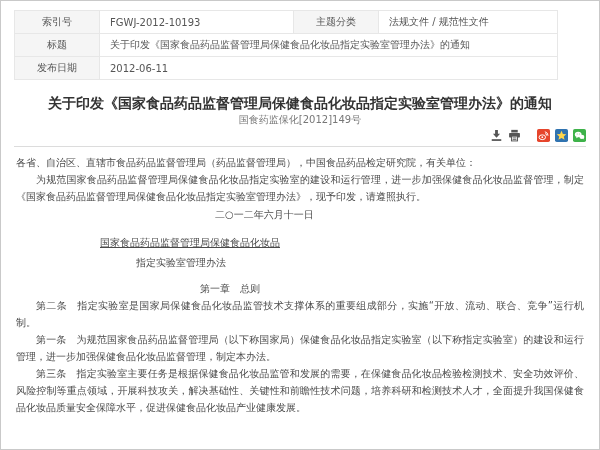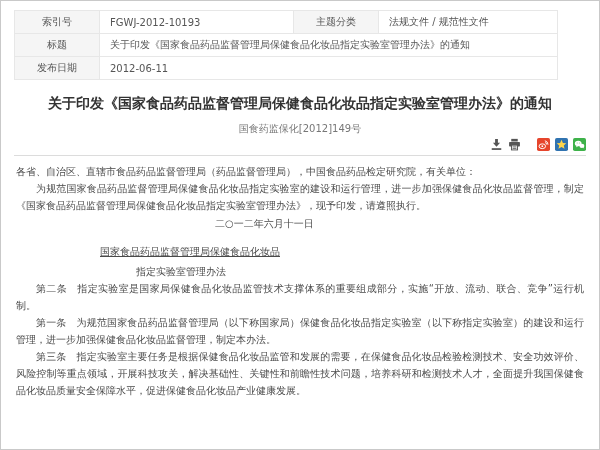--- a/index.html
+++ b/index.html
@@ -32,21 +32,20 @@
   td.lbl { background: #f5f5f5; text-align: center; color: #666; padding: 0 4px; }
   
   .doc-title {
     margin-top: 15px;
     text-align: center;
     font-size: 14px;
     font-weight: bold;
     color: #333;
   }
   .doc-number {
-    margin-top: 9px;
     text-align: center;
     font-size: 10px;
     color: #777;
   }
   
   .toolbar {
     margin: 2px 13px 0 13px;
     padding-bottom: 5px;
     border-bottom: 1px solid #dcdcdc;
     display: flex;
@@ -157,18 +156,19 @@
     </span>
   </div>
 
 
   <div class="doc-body">
     <div>各省、自治区、直辖市食品药品监督管理局（药品监督管理局），中国食品药品检定研究院，有关单位：</div>
     <div class="indent">为规范国家食品药品监督管理局保健食品化妆品指定实验室的建设和运行管理，进一步加强保健食品化妆品监督管理，制定《国家食品药品监督管理局保健食品化妆品指定实验室管理办法》，现予印发，请遵照执行。</div>
     <div class="sig-date">二○一二年六月十一日</div>
     <div class="att-line1">国家食品药品监督管理局保健食品化妆品</div>
     <div class="att-line2">指定实验室管理办法</div>
+    <div class="chapter">第一章　总则</div>
     <div class="indent">第二条　指定实验室是国家局保健食品化妆品监管技术支撑体系的重要组成部分，实施“开放、流动、联合、竞争”运行机制。</div>
     <div class="indent">第一条　为规范国家食品药品监督管理局（以下称国家局）保健食品化妆品指定实验室（以下称指定实验室）的建设和运行管理，进一步加强保健食品化妆品监督管理，制定本办法。</div>
     <div class="indent">第三条　指定实验室主要任务是根据保健食品化妆品监管和发展的需要，在保健食品化妆品检验检测技术、安全功效评价、风险控制等重点领域，开展科技攻关，解决基础性、关键性和前瞻性技术问题，培养科研和检测技术人才，全面提升我国保健食品化妆品质量安全保障水平，促进保健食品化妆品产业健康发展。</div>
   </div>
 
 </div>
 
 </body></html>

